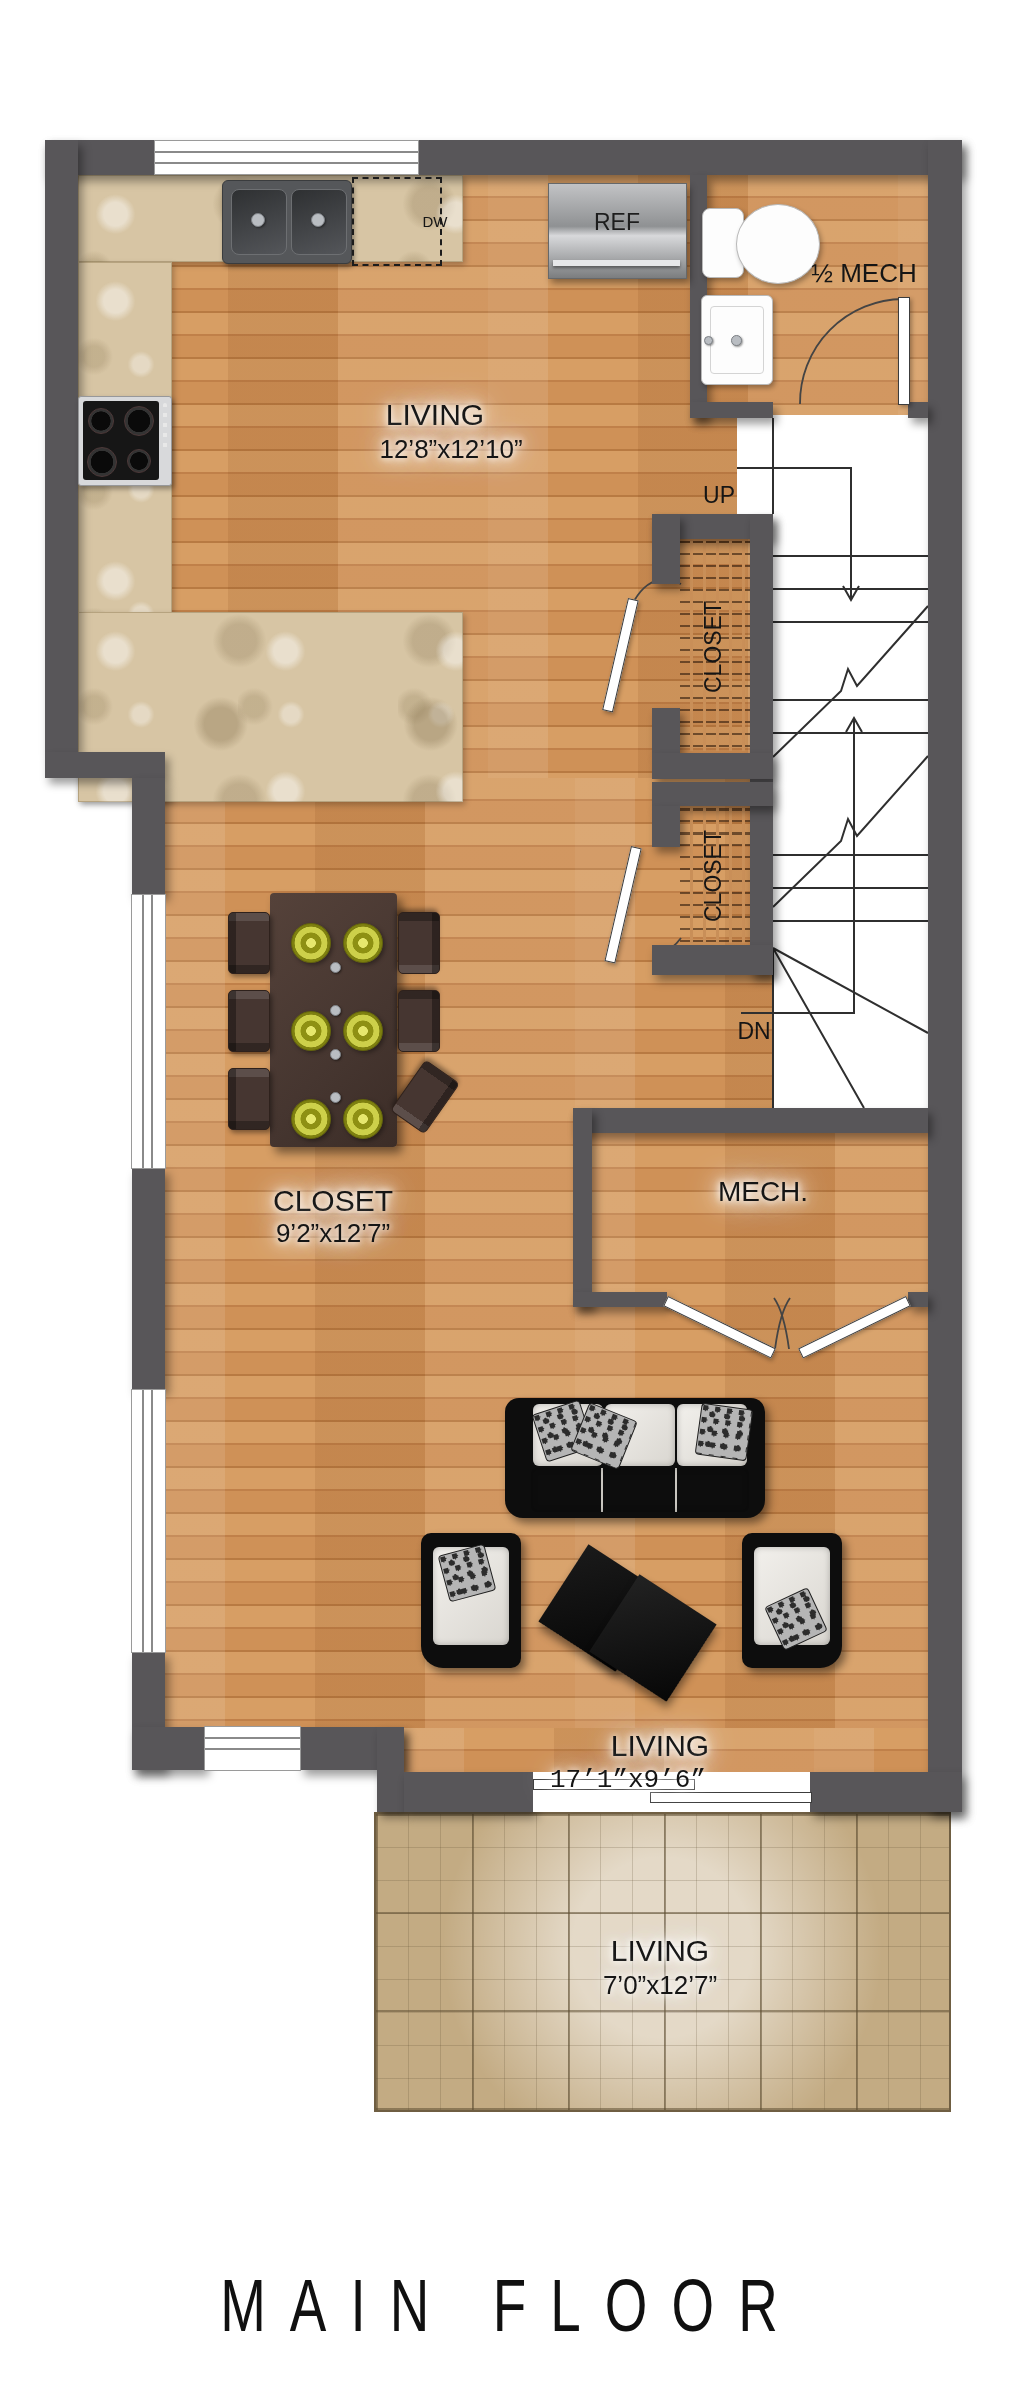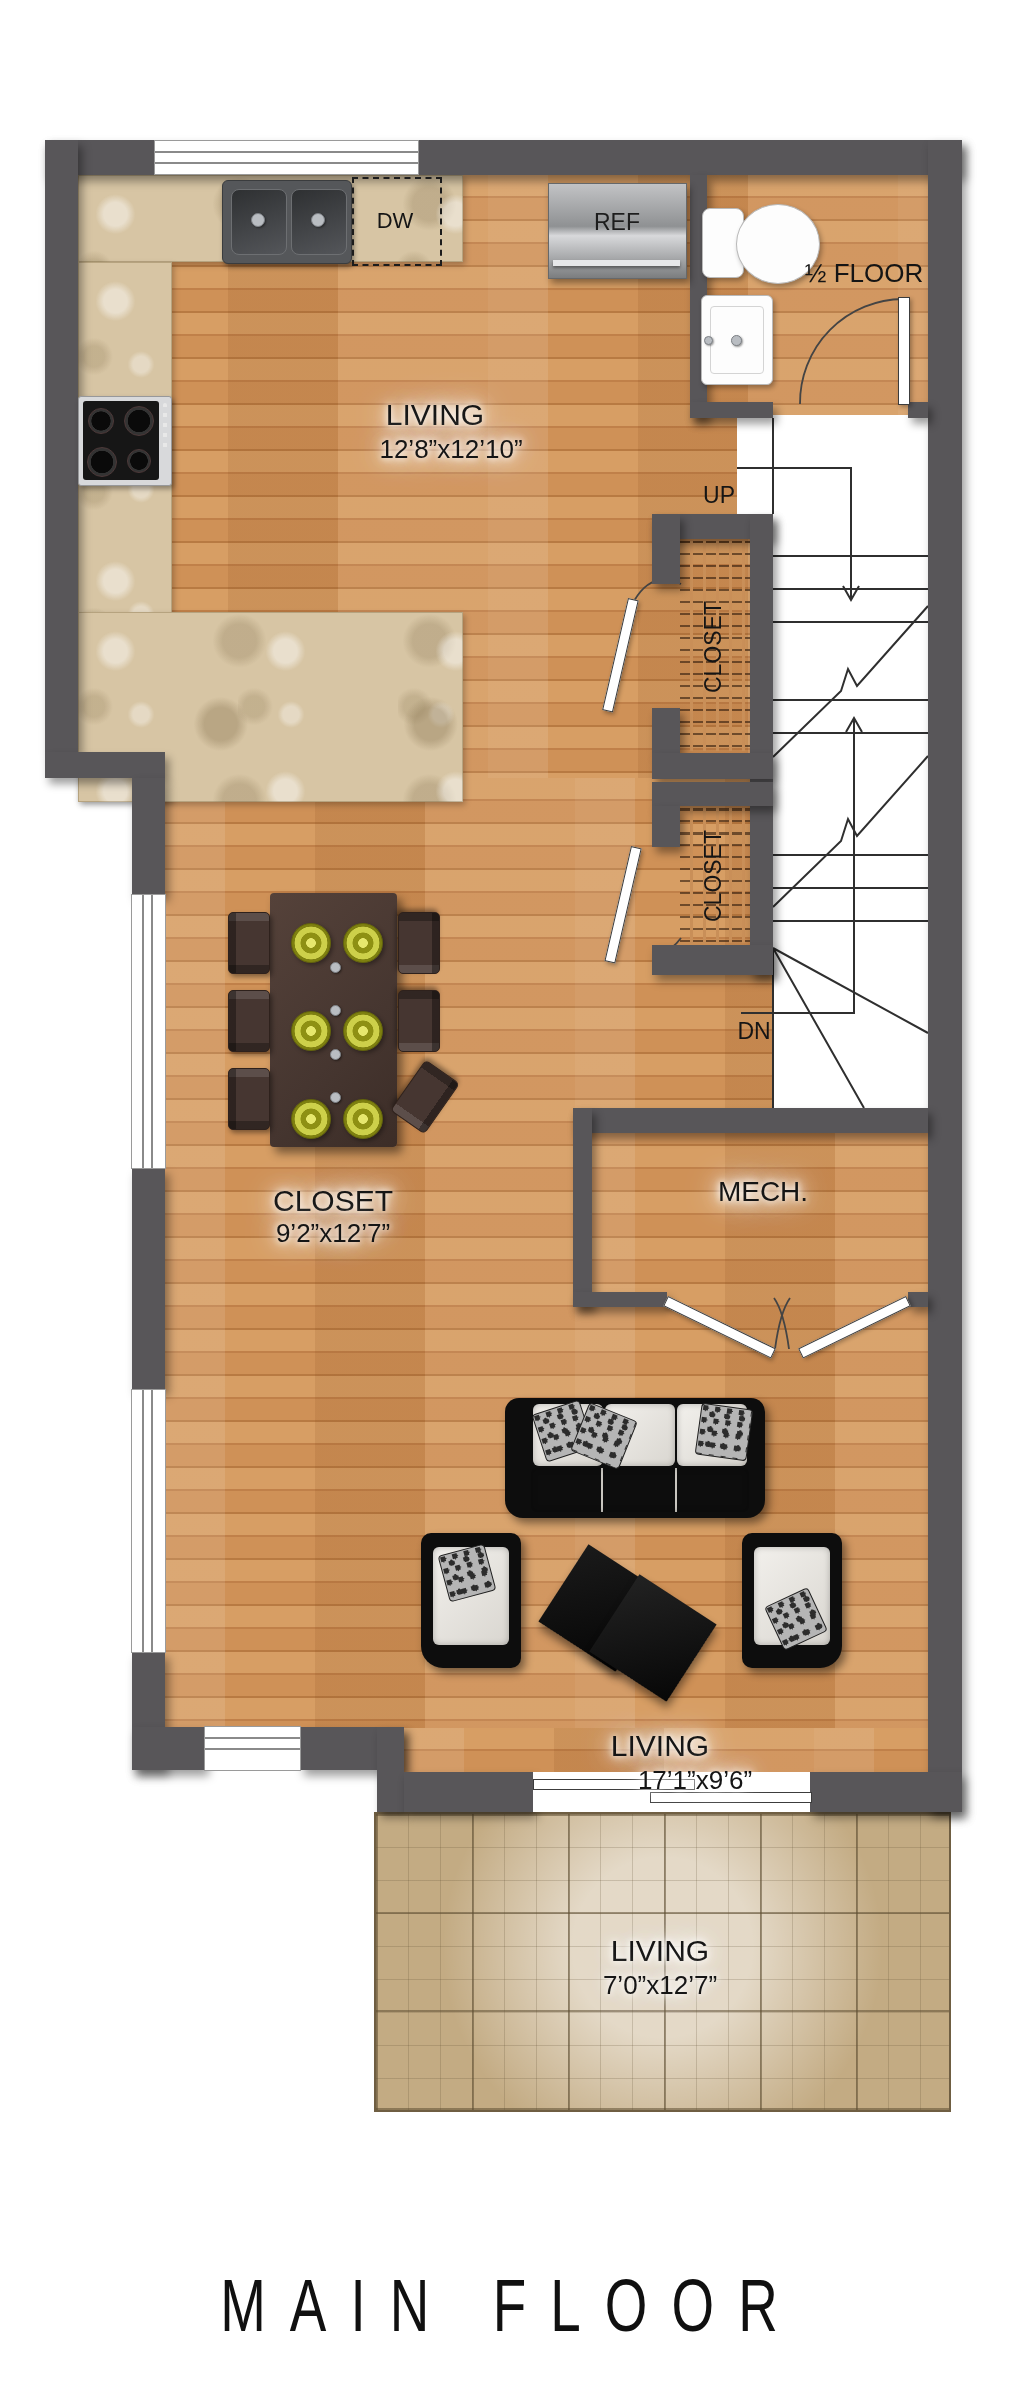--- a/index.html
+++ b/index.html
@@ -52,21 +52,21 @@
   .chair{background:#463631;border:1px solid #2e211c;border-radius:5px;box-shadow:2px 3px 5px rgba(0,0,0,.4);
     background-image:linear-gradient(90deg, rgba(0,0,0,.35) 0 7px, rgba(0,0,0,0) 7px),linear-gradient(180deg, rgba(255,255,255,.12) 0 8px, rgba(0,0,0,0) 8px 52px, rgba(0,0,0,.3) 52px);}
   .plate{width:38px;height:38px;border-radius:50%;border:1px solid #63650a;
     background:radial-gradient(circle,#e6e76d 0 17%,#8e9013 19% 38%,#cdd04a 40% 60%,#7e8010 62% 72%,#b9bd2e 74% 100%);
     box-shadow:2px 2px 4px rgba(0,0,0,.35);}
   .dot{background:#b9bdc2;border:1px solid #7d8186;border-radius:50%;box-shadow:1px 1px 2px rgba(0,0,0,.4);}
   .burner{background:radial-gradient(circle,#0a0a0a 0 55%, #333 58% 70%, #1b1b1b 72%);border-radius:50%;border:1px solid #4e3a3a;}
   
   .lbl{position:absolute;transform:translate(-50%,-50%);color:#151515;white-space:nowrap;}
   .glow{text-shadow:0 0 6px #fff,0 0 12px #fff,0 0 20px #fff,0 0 30px #fff,0 0 40px #fff;}
-  .t30{font-size:30px;} .t26{font-size:26px;} .t23{font-size:23px;} .t22{font-size:22px;}
+  .t30{font-size:30px;} .t26{font-size:26px;} .t23{font-size:23px;} .t22{font-size:15px;margin-left:40px;}
   .vert{transform:translate(-50%,-50%) rotate(-90deg);}
   .title{font-size:74px;letter-spacing:.44em;transform:translate(-50%,-50%) scaleX(.74);color:#101010;}
 </style>
 </head>
 <body>
 
 <div class="page">
 
   <div class="abs wood" style="left:78px;top:175px;width:850px;height:603px;"></div>
   <div class="abs wood" style="left:165px;top:778px;width:763px;height:950px;"></div>
@@ -203,29 +203,29 @@
   </div>
   <div class="abs blackfurn" style="left:742px;top:1533px;width:100px;height:135px;border-radius:10px 10px 22px 10px;">
     <div class="abs cushion" style="left:12px;top:14px;width:76px;height:98px;"></div>
     <div class="abs pillow" style="left:30px;top:62px;width:46px;height:46px;transform:rotate(-25deg);"></div>
   </div>
   <div class="abs blackfurn" style="left:556px;top:1562px;width:92px;height:92px;transform:rotate(33deg);background:linear-gradient(135deg,#1a1a1a,#050505);"></div>
   <div class="abs blackfurn" style="left:607px;top:1592px;width:92px;height:92px;transform:rotate(33deg);background:linear-gradient(135deg,#222,#070707);"></div>
 
   <div class="lbl glow t30" style="left:435px;top:415px;">LIVING</div>
   <div class="lbl glow t26" style="left:435px;top:449px;margin-left:16px;">12’8”x12’10”</div>
-  <div class="lbl t26" style="left:864px;top:273px;">½ FLOOR</div>
+  <div class="lbl t26" style="left:864px;top:273px;">½ MECH</div>
   <div class="lbl t22" style="left:395px;top:221px;">DW</div>
   <div class="lbl t23" style="left:617px;top:222px;color:#1d1d1d;">REF</div>
   <div class="lbl t23" style="left:719px;top:495px;">UP</div>
   <div class="lbl t23" style="left:754px;top:1031px;">DN</div>
   <div class="lbl vert t23" style="left:713px;top:647px;">CLOSET</div>
   <div class="lbl vert t23" style="left:713px;top:876px;">CLOSET</div>
   <div class="lbl glow t30" style="left:763px;top:1192px;font-size:28px;">MECH.</div>
   <div class="lbl glow t30" style="left:333px;top:1201px;">CLOSET</div>
   <div class="lbl glow t26" style="left:333px;top:1233px;">9’2”x12’7”</div>
   <div class="lbl glow t30" style="left:660px;top:1746px;">LIVING</div>
-  <div class="lbl glow t26" style="left:695px;top:1780px;">17’1”x9’6”</div>
+  <div class="lbl glow t26" style="left:628px;top:1780px;font-family:Liberation Mono, monospace;">17’1”x9’6”</div>
   <div class="lbl glow t30" style="left:660px;top:1951px;">LIVING</div>
   <div class="lbl glow t26" style="left:660px;top:1985px;">7’0”x12’7”</div>
   <div class="lbl title" style="left:511px;top:2305px;">MAIN FLOOR</div>
 
 </div>
 
 </body></html>

